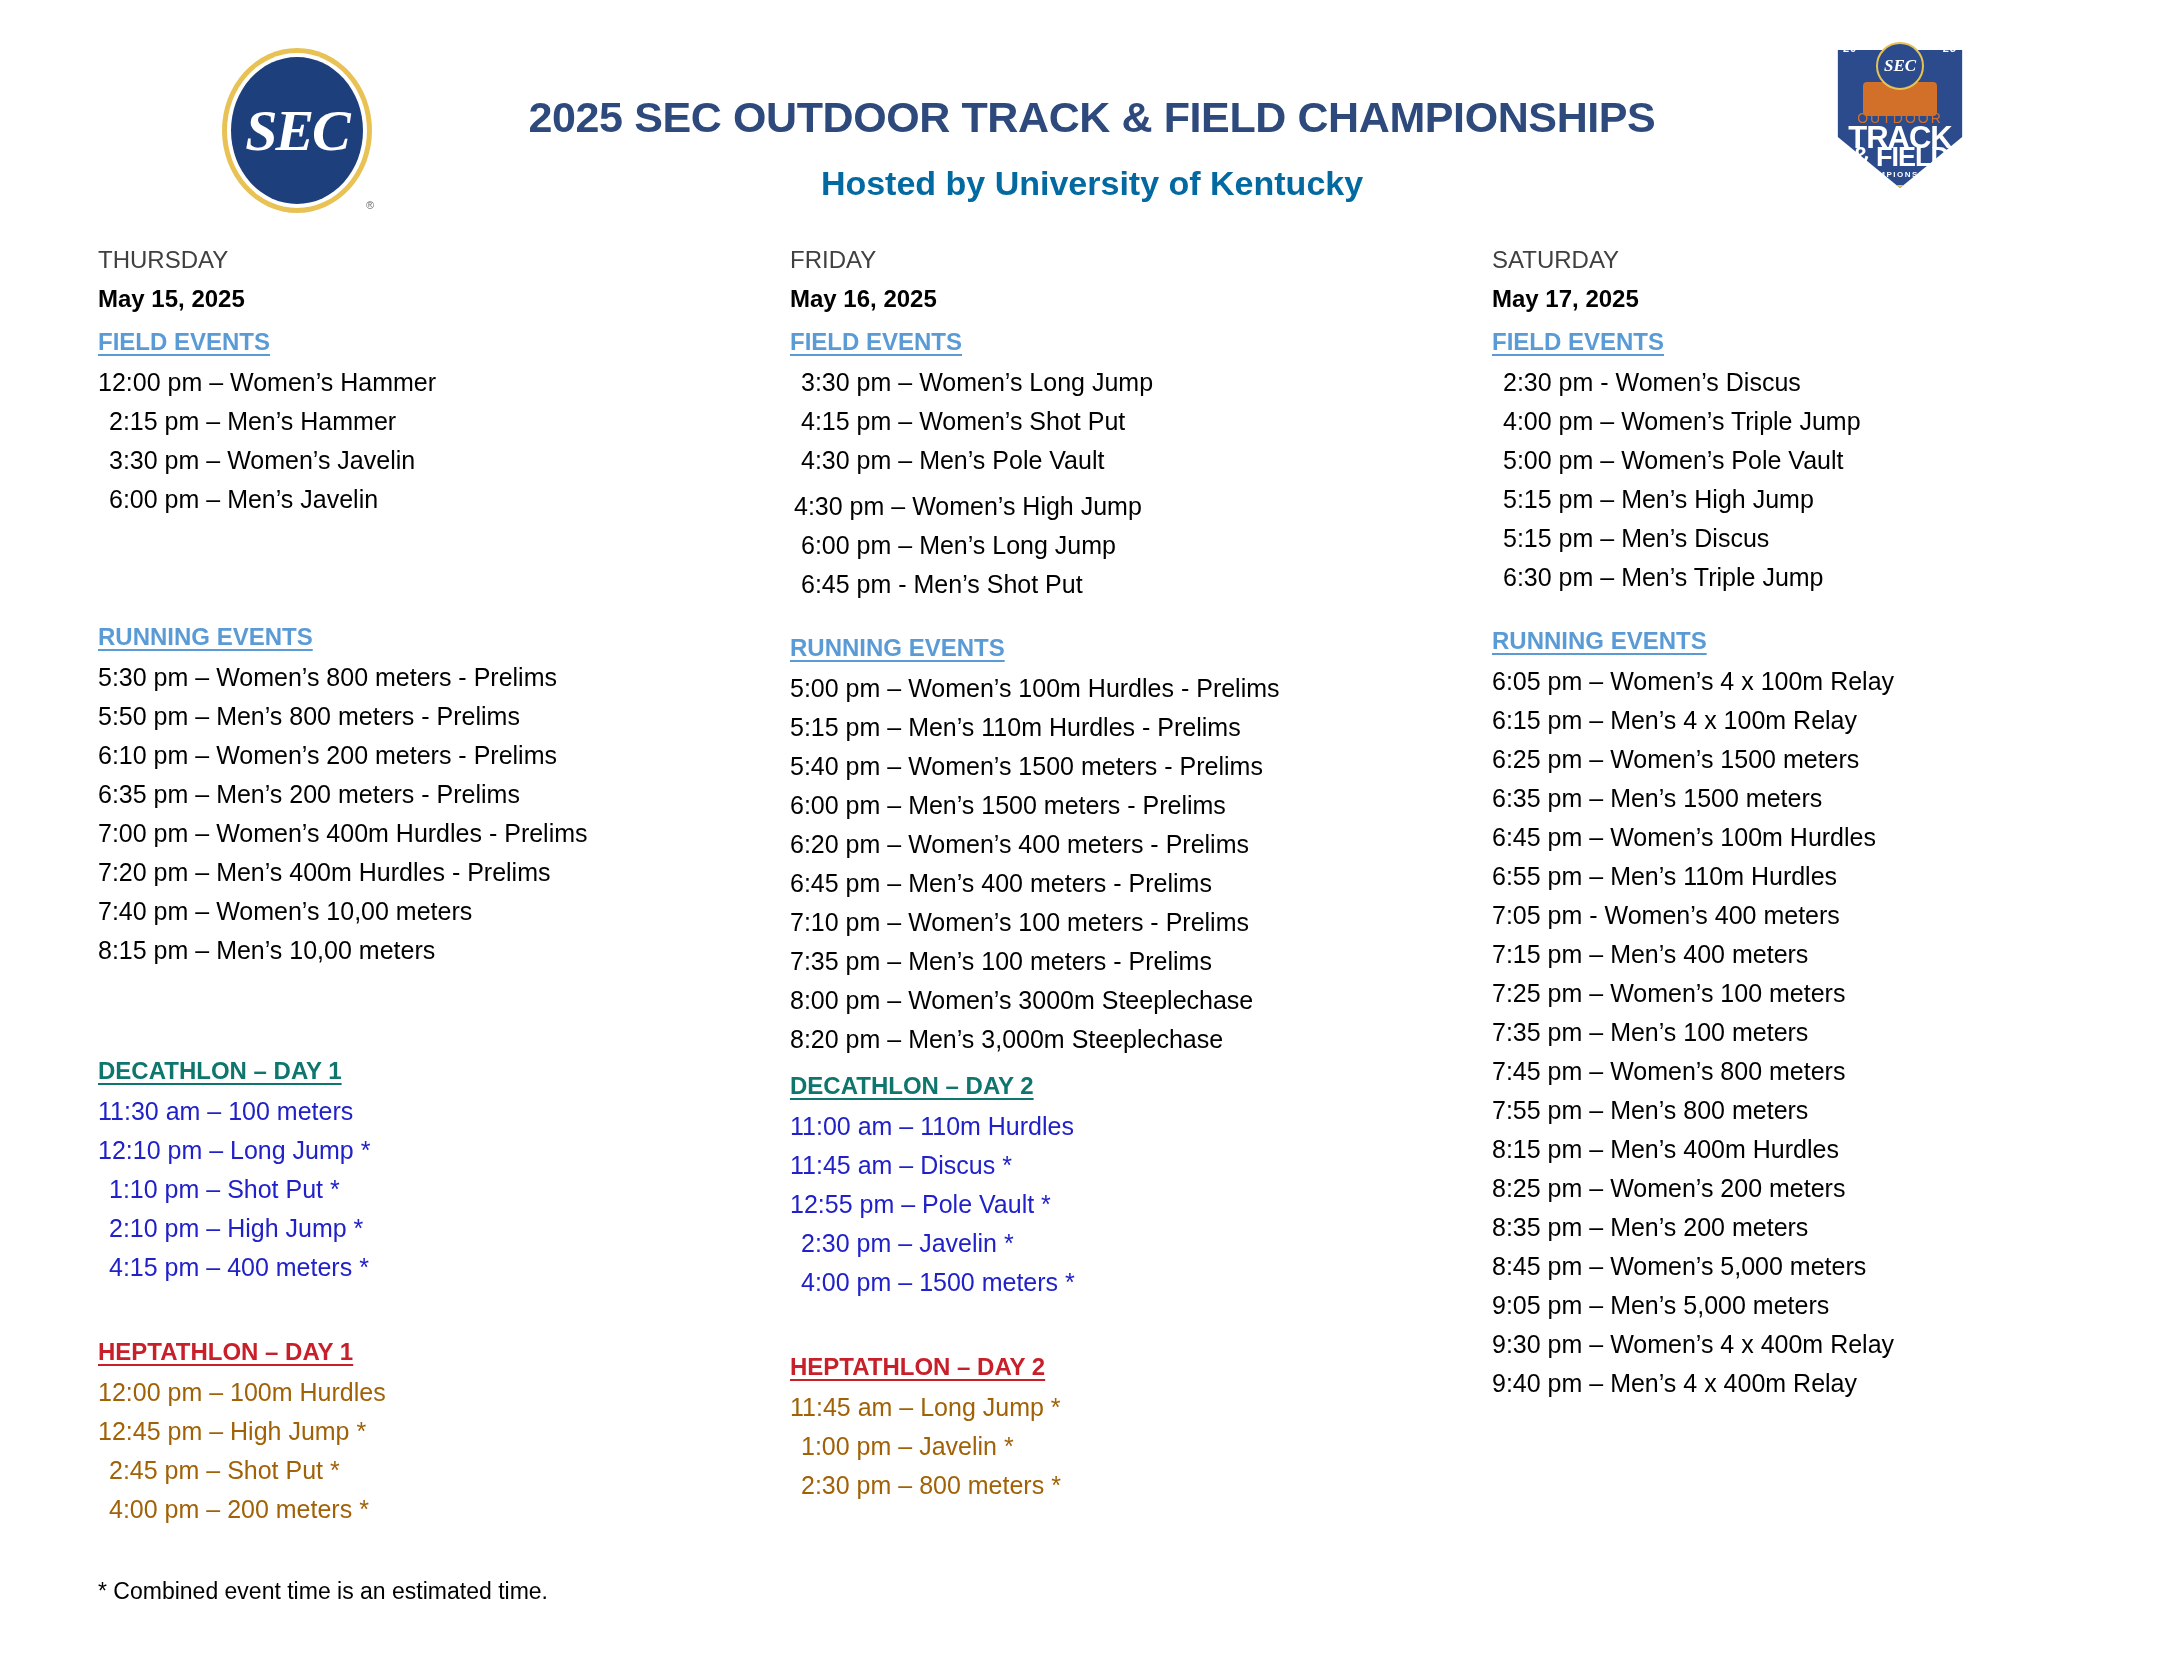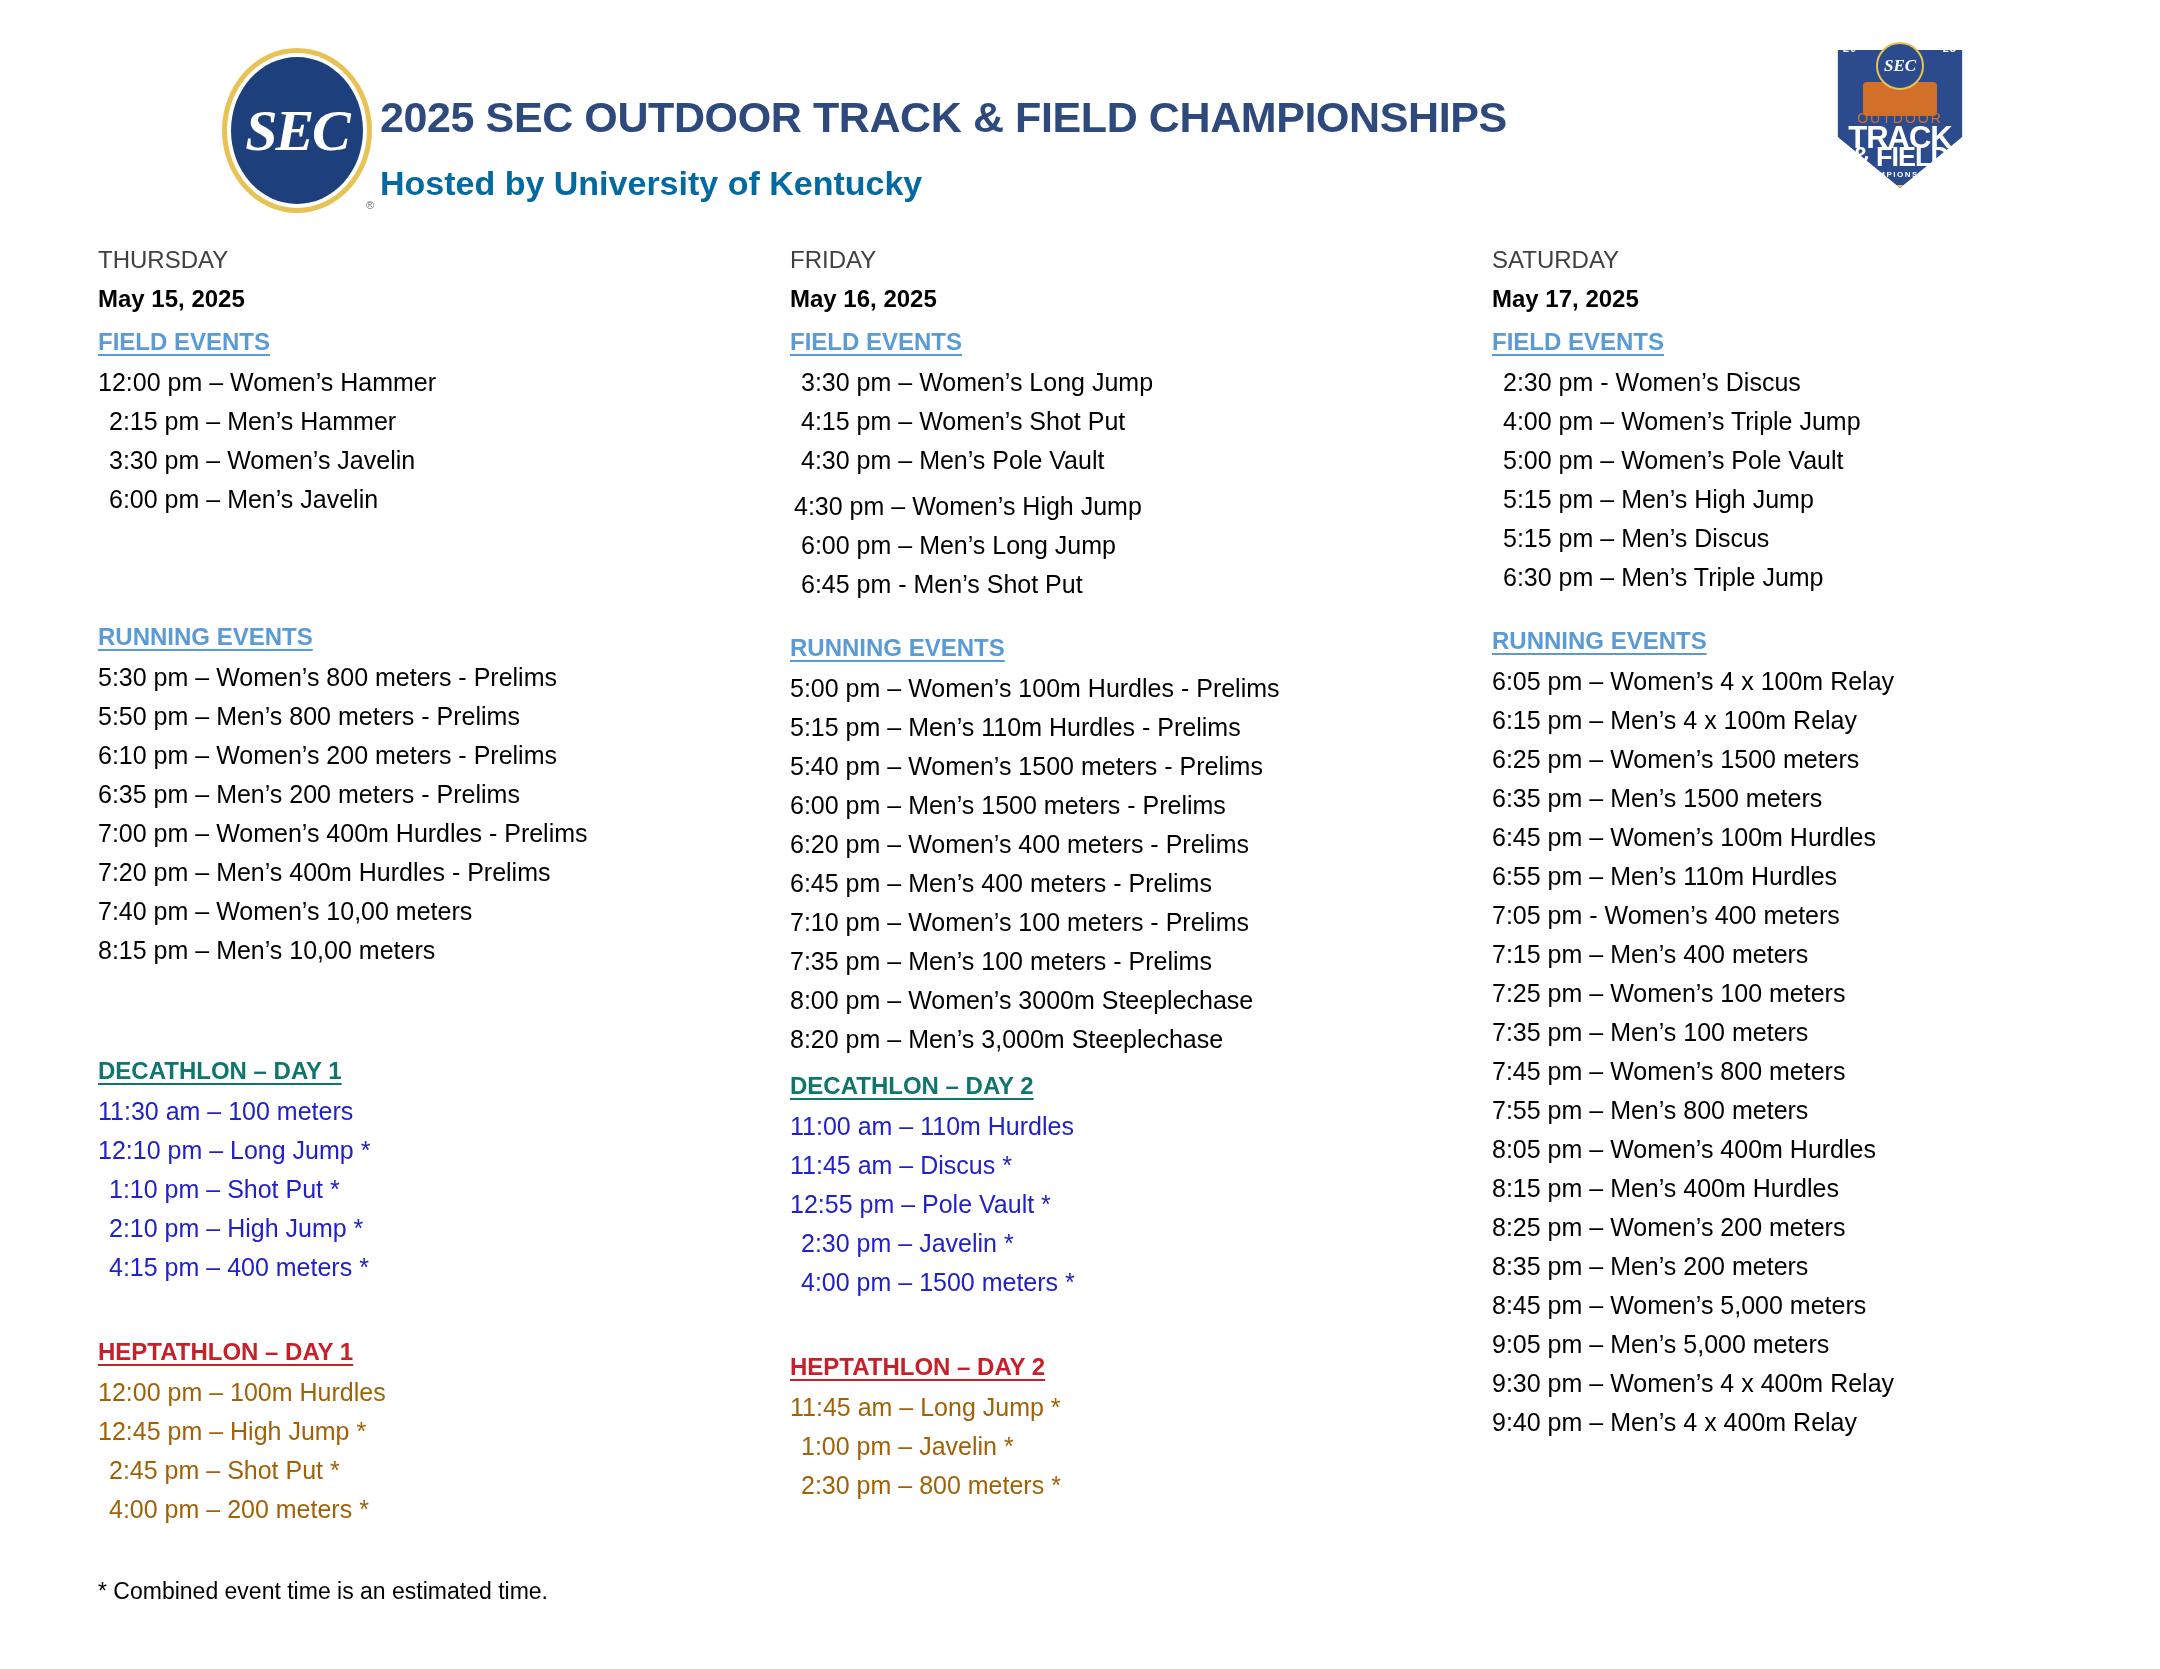--- a/index.html
+++ b/index.html
@@ -33,23 +33,24 @@
   .tf-logo {
     position: absolute;
     left: 1826px;
     top: 38px;
     width: 148px;
     height: 150px;
   }
 
   .title-block {
     position: absolute;
-    left: 380px;
+    left: 392px;
     top: 95px;
     width: 1400px;
+    text-align: center;
   }
   .main-title {
     font-size: 43px;
     font-weight: bold;
     color: #2e4a7d;
     letter-spacing: -0.4px;
     line-height: 1.05;
     white-space: nowrap;
   }
   .sub-title {
@@ -392,21 +393,20 @@
     <div class="evt">6:25 pm – Women’s 1500 meters</div>
     <div class="evt">6:35 pm – Men’s 1500 meters</div>
     <div class="evt">6:45 pm – Women’s 100m Hurdles</div>
     <div class="evt">6:55 pm – Men’s 110m Hurdles</div>
     <div class="evt">7:05 pm - Women’s 400 meters</div>
     <div class="evt">7:15 pm – Men’s 400 meters</div>
     <div class="evt">7:25 pm – Women’s 100 meters</div>
     <div class="evt">7:35 pm – Men’s 100 meters</div>
     <div class="evt">7:45 pm – Women’s 800 meters</div>
     <div class="evt">7:55 pm – Men’s 800 meters</div>
-    <div class="evt">8:05 pm – Women’s 400m Hurdles</div>
     <div class="evt">8:15 pm – Men’s 400m Hurdles</div>
     <div class="evt">8:25 pm – Women’s 200 meters</div>
     <div class="evt">8:35 pm – Men’s 200 meters</div>
     <div class="evt">8:45 pm – Women’s 5,000 meters</div>
     <div class="evt">9:05 pm – Men’s 5,000 meters</div>
     <div class="evt">9:30 pm – Women’s 4 x 400m Relay</div>
     <div class="evt">9:40 pm – Men’s 4 x 400m Relay</div>
   </div>
 
 </div>

